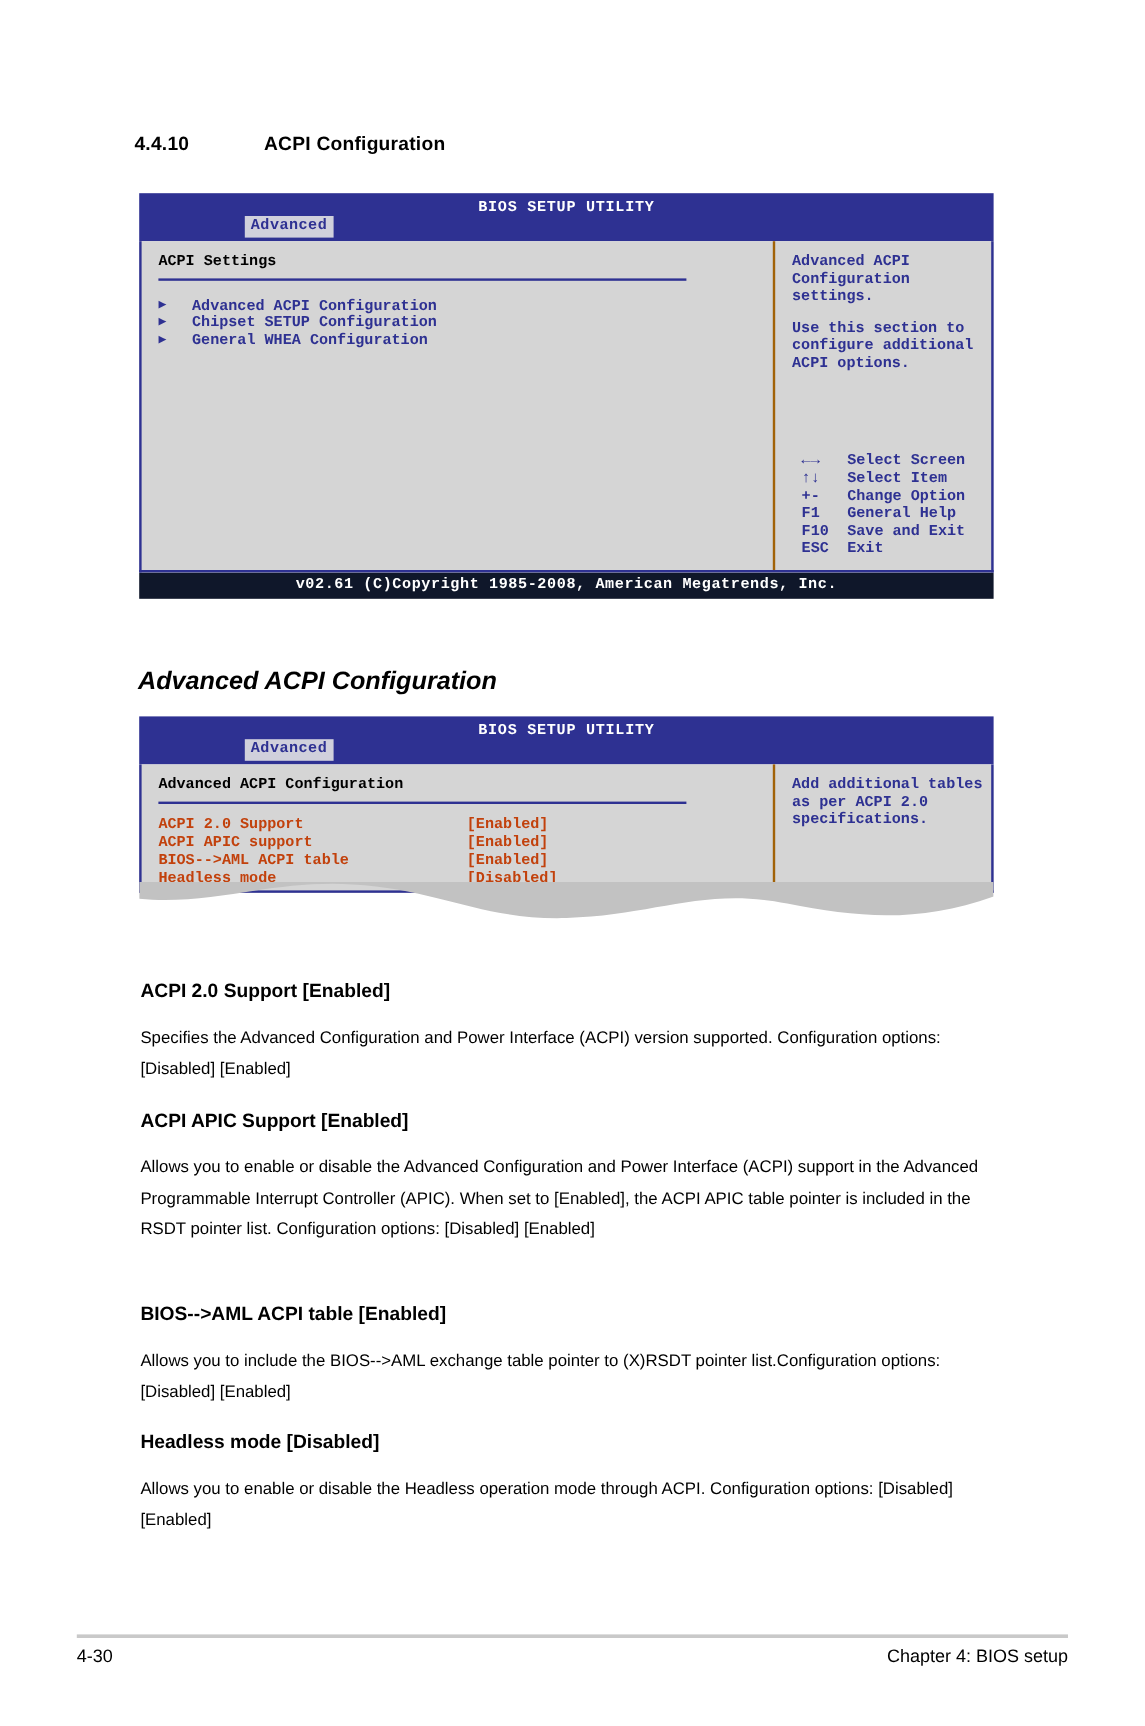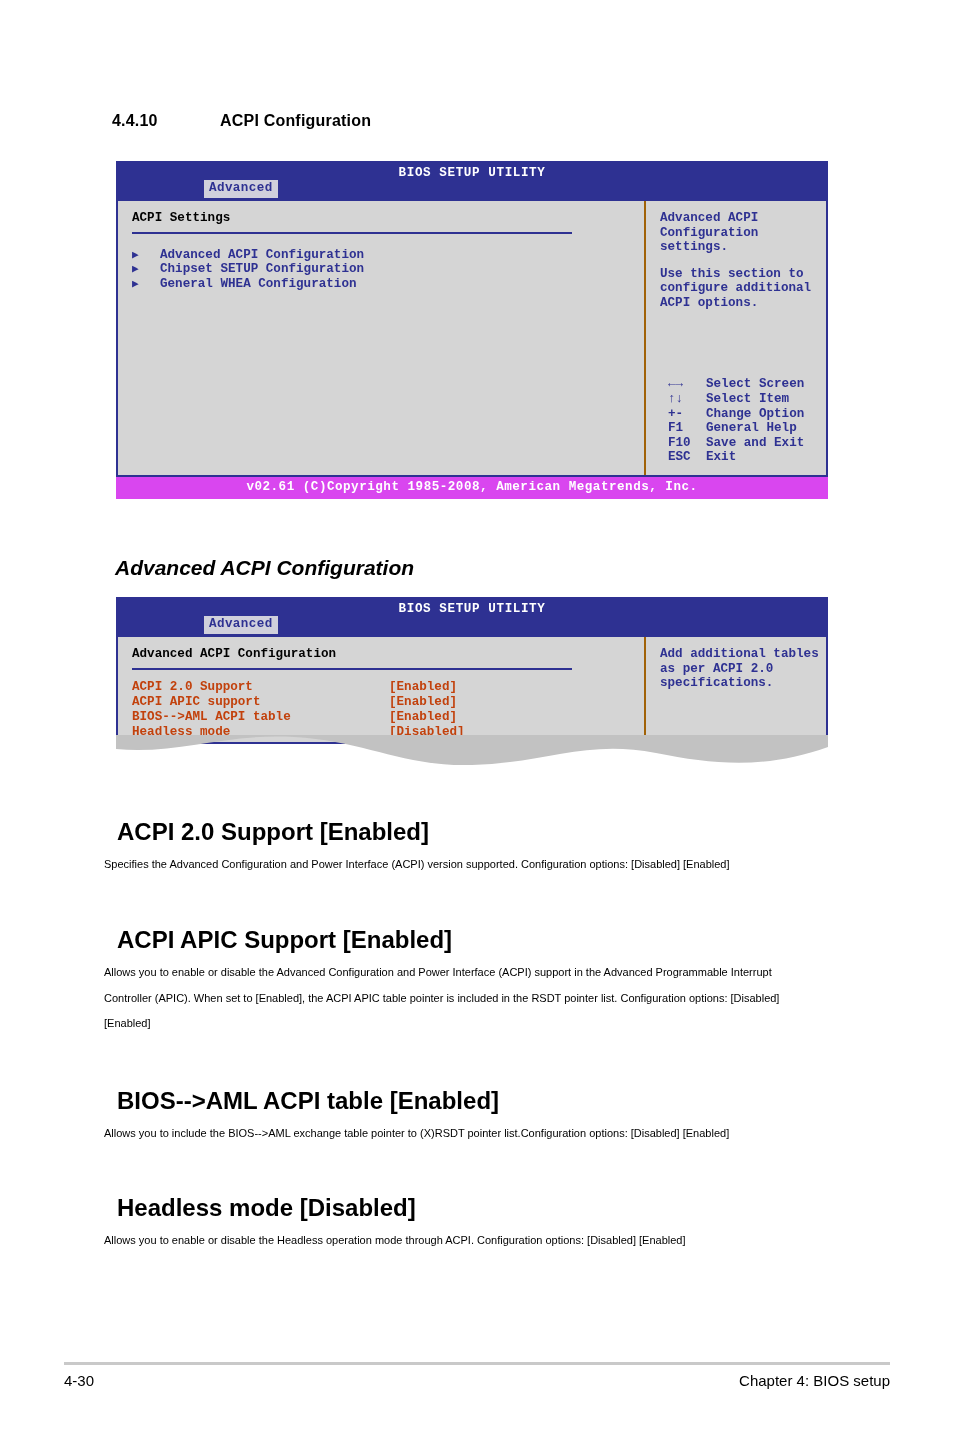--- a/index.html
+++ b/index.html
@@ -117,21 +117,21 @@
     position: absolute;
     left: 14px;
     bottom: 10px;
     color: #2e3192;
   }
   .nav-row { display: flex; line-height: 14.6px; }
   .nav-key { width: 46px; flex: none; padding-left: 8px; box-sizing: border-box;}
   .nav-desc { white-space: pre; }
 
   .bios-footer {
-    background: #d946ef;
+    background: #0f172a;
     color: #ffffff;
     text-align: center;
     padding: 3px 0 4px 0;
     letter-spacing: 0.5px;
   }
 
   
   .opt-row { display: flex; color: #c2410c; line-height: 15px; }
   .opt-name { width: 257px; flex: none; white-space: pre; }
   .opt-val { white-space: pre; }
@@ -146,30 +146,30 @@
     font-size: 21px;
     font-weight: bold;
     font-style: italic;
     white-space: nowrap;
   }
 
   
   .opt-head {
     position: absolute;
     left: 117px;
-    font-size: 24px;
+    font-size: 16px;
     font-weight: bold;
     white-space: nowrap;
     text-align: center;
   }
   .opt-body {
     position: absolute;
-    left: 104px;
+    left: 117px;
     width: 716px;
-    font-size: 11px;
+    font-size: 14px;
     line-height: 25.5px;
   }
 
   
   .foot-rule {
     position: absolute;
     left: 64px;
     top: 1362px;
     width: 826px;
     height: 3px;

